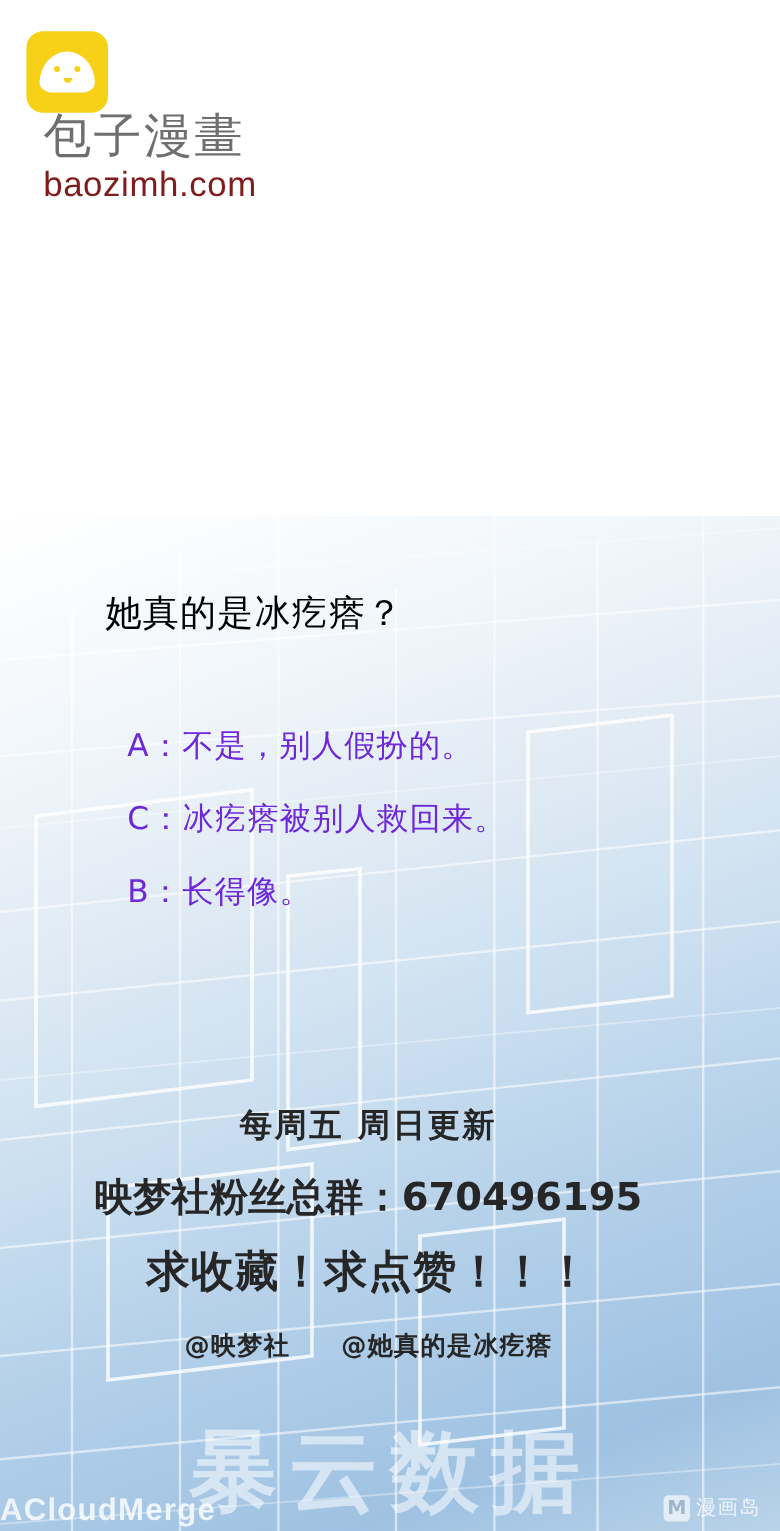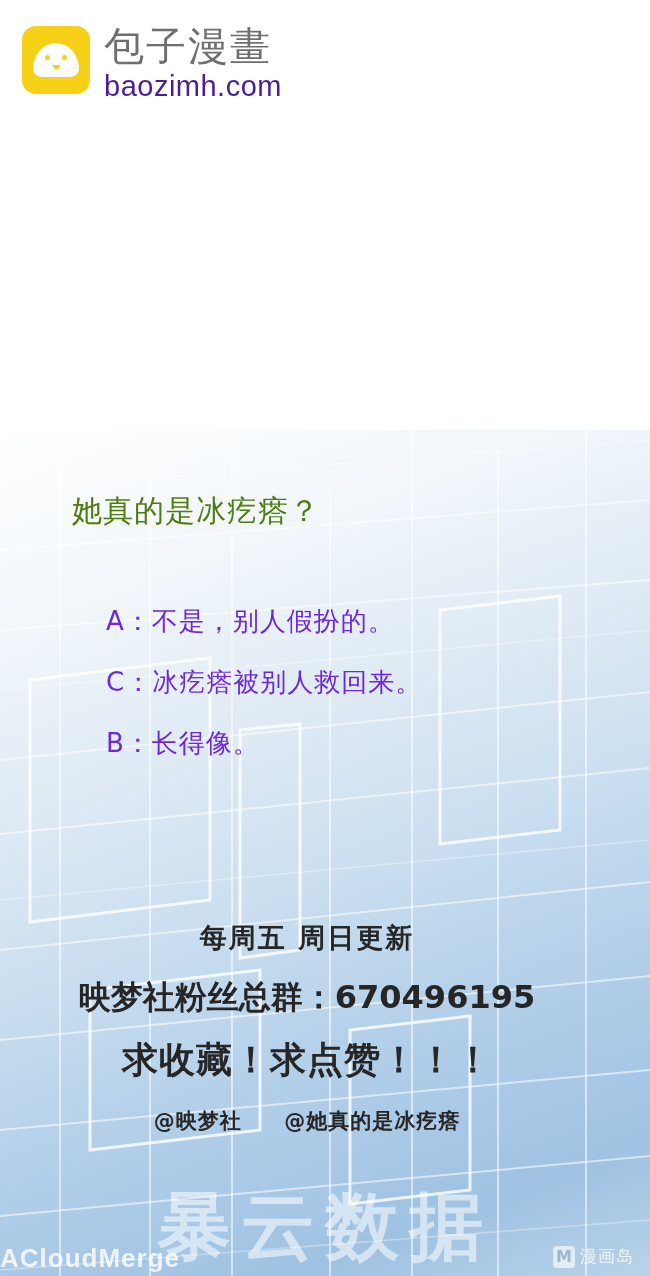--- a/index.html
+++ b/index.html
@@ -19,20 +19,21 @@
   }
 
   
   .logo-block {
     position: absolute;
     left: 22px;
     top: 26px;
     display: flex;
     align-items: flex-start;
     height: 70px;
+    flex-direction: column;
   }
   .logo-mark {
     width: 68px;
     height: 68px;
     border-radius: 14px;
     background: #f7d117;
     position: relative;
     flex: none;
   }
   .logo-mark .bun {
@@ -72,21 +73,21 @@
   .logo-cn {
     font-size: 40px;
     color: #6f6f6f;
     letter-spacing: 2px;
     font-family: "DejaVu Sans", sans-serif;
     white-space: nowrap;
   }
   .logo-en {
     margin-top: 6px;
     font-size: 29px;
-    color: #4c1d95;
+    color: #7f1d1d;
     letter-spacing: 0.5px;
     white-space: nowrap;
   }
 
   
   .art {
     position: absolute;
     left: 0;
     top: 430px;
     width: 650px;
@@ -98,24 +99,24 @@
   }
   .art svg {
     position: absolute;
     left: 0;
     top: 0;
   }
 
   
   .question {
     position: absolute;
-    left: 72px;
+    left: 88px;
     top: 491px;
     font-size: 30px;
-    color: #4d7c0f;
+    color: #000000;
     font-family: "DejaVu Sans", sans-serif;
     letter-spacing: 1px;
     white-space: nowrap;
   }
   .choices {
     position: absolute;
     left: 106px;
     top: 604px;
     font-family: "DejaVu Sans", sans-serif;
   }

